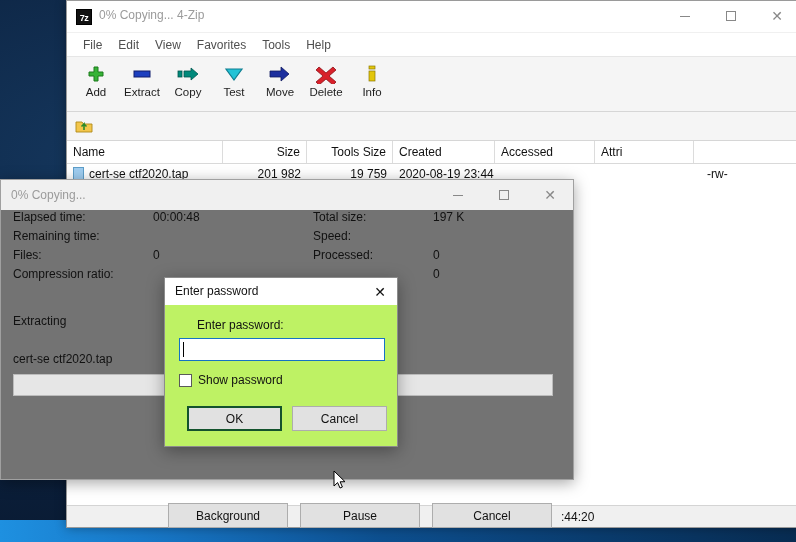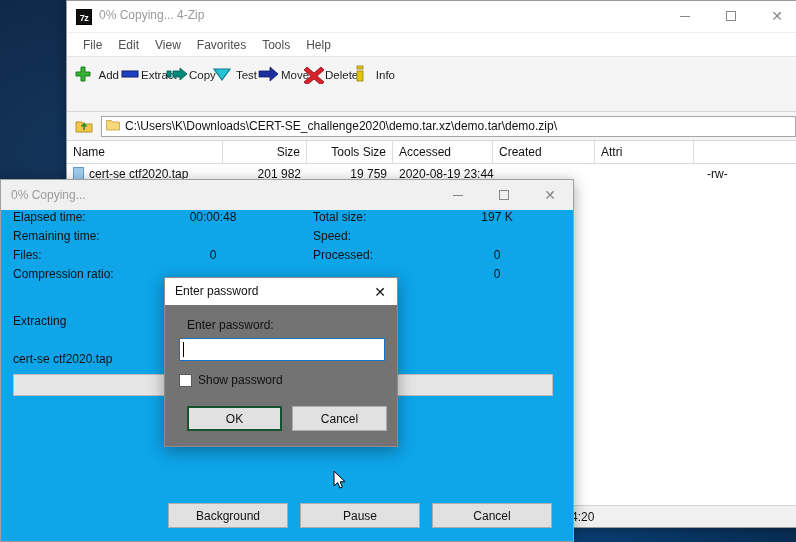--- a/index.html
+++ b/index.html
@@ -68,22 +68,22 @@
     font-size: 12px; color: #4f4f4f; padding: 2px 8px; white-space: nowrap;
   }
 
   
   #sz-toolbar {
     height: 51px; background: #f5f5f5;
     border-bottom: 1px solid #d6d6d6;
     display: flex; align-items: flex-start; padding-left: 6px; padding-top: 3px;
   }
   .tb-btn {
-    width: 46px; display: flex; flex-direction: row; align-items: center;
-    justify-content: space-between; padding-top: 3px;
+    width: 46px; display: flex; flex-direction: column; align-items: center;
+    justify-content: flex-end; padding-top: 3px;
   }
   .tb-icon { height: 22px; display: flex; align-items: center; justify-content: center; }
   .tb-label { font-size: 11.5px; color: #1d1d1d; margin-top: 1px; }
 
   
   #sz-addrbar {
     height: 28px; background: #f5f5f5; display: flex; align-items: center;
     padding: 0 4px; border-bottom: 1px solid #d6d6d6;
   }
   #upfolder-btn {
@@ -123,32 +123,32 @@
   #sz-statusbar {
     position: absolute; left: 0; bottom: 0; width: 100%; height: 22px;
     background: #f0f0f0; border-top: 1px solid #d4d4d4;
     font-size: 12px; color: #111; line-height: 22px;
     box-sizing: border-box;
   }
   #sz-status-text { position: absolute; left: 494px; top: 0; white-space: nowrap; }
 
   
   #progdlg {
-    position: absolute; left: 0px; top: 179px; width: 574px; height: 363px;
-    background: #0ea5e9; border: 1px solid #a0a0a0;
+    position: absolute; left: 0px; top: 179px; width: 574px; height: 301px;
+    background: #737373; border: 1px solid #a0a0a0;
     box-shadow: 0 3px 14px rgba(0,0,0,0.35);
     box-sizing: border-box;
   }
   #pd-titlebar { position: relative; height: 30px; background: #f0f0f0; }
   #pd-title { position: absolute; left: 10px; top: 8px; font-size: 12px; color: #9b9b9b; }
   #pd-min { right: 92px; } #pd-max { right: 46px; } #pd-close { right: 0px; }
   #pd-body { position: relative; padding: 0 12px; }
   .stat-row { position: relative; height: 19px; font-size: 12px; color: #111; }
   .stat-label { position: absolute; }
-  .stat-val { position: absolute; text-align: center; }
+  .stat-val { position: absolute; text-align: left; }
   .lcol-label { left: 0px; }
   .lcol-val { left: 140px; width: 120px; }
   .rcol-label { left: 300px; }
   .rcol-val { left: 420px; width: 128px; }
   #pd-op { position: absolute; left: 12px; top: 134px; font-size: 12px; color: #111; }
   #pd-file { position: absolute; left: 12px; top: 172px; font-size: 12px; color: #111; }
   #pd-progress {
     position: absolute; left: 12px; top: 194px; width: 540px; height: 22px;
     background: #e6e6e6; border: 1px solid #bcbcbc; box-sizing: border-box;
   }
@@ -158,32 +158,32 @@
     box-sizing: border-box; font-family: "Liberation Sans", sans-serif;
   }
   #pd-buttons { position: absolute; left: 0; top: 323px; width: 100%; }
   #btn-background { position:absolute; left: 167px; top: 0; width: 120px; height: 25px; }
   #btn-pause      { position:absolute; left: 299px; top: 0; width: 120px; height: 25px; }
   #btn-cancel-pd  { position:absolute; left: 431px; top: 0; width: 120px; height: 25px; }
 
   
   #pwdlg {
     position: absolute; left: 164px; top: 277px; width: 234px; height: 170px;
-    background: #737373; border: 1px solid #8c8c8c;
+    background: #bef264; border: 1px solid #8c8c8c;
     box-shadow: 0 4px 16px rgba(0,0,0,0.35);
     box-sizing: border-box;
   }
   #pw-titlebar { position: relative; height: 27px; background: #ffffff; }
   #pw-title { position: absolute; left: 10px; top: 6px; font-size: 12px; color: #111; }
   #pw-close {
     position: absolute; right: 0; top: 0; width: 34px; height: 27px;
     display:flex; align-items:center; justify-content:center;
     font-size: 14px; color: #111;
   }
-  #pw-label { position: absolute; left: 22px; top: 40px; font-size: 12px; color: #111; }
+  #pw-label { position: absolute; left: 32px; top: 40px; font-size: 12px; color: #111; }
   #pw-input {
     position: absolute; left: 14px; top: 60px; width: 206px; height: 23px;
     background: #fff; border: 1px solid #1673c4; box-sizing: border-box;
   }
   #pw-caret {
     position: absolute; left: 3px; top: 3px; width: 1px; height: 15px; background: #000;
   }
   #pw-showrow { position: absolute; left: 14px; top: 95px; display: flex; align-items: center; }
   #pw-checkbox {
     width: 13px; height: 13px; background: #fff; border: 1px solid #5a5a5a;
@@ -300,36 +300,28 @@
     </div>
   </div>
 
   <div id="sz-addrbar">
     <div id="upfolder-btn">
       <svg width="18" height="16" viewBox="0 0 18 16">
         <path d="M1 4h6l1.5 2H17v8H1z" fill="#f3c64b" stroke="#b08b18" stroke-width="0.9"></path>
         <path d="M9 12V6l-2.5 2.5M9 6l2.5 2.5" fill="none" stroke="#2a8a2a" stroke-width="1.6"></path>
       </svg>
     </div>
-    <div id="addr-field">
-      <span>
-        <svg width="14" height="12" viewBox="0 0 14 12">
-            <path d="M0.5 1.5h5l1 1.5h7v8h-13z" fill="#f7d77a" stroke="#c2a03a" stroke-width="0.8"></path>
-          </svg>
-      </span>
-      <span id="addr-text">C:\Users\K\Downloads\CERT-SE_challenge2020\demo.tar.xz\demo.tar\demo.zip\</span>
-    </div>
   </div>
 
   <div id="sz-listhead">
     <div class="col" style="width:156px">Name</div>
     <div class="col r" style="width:84px">Size</div>
     <div class="col r" style="width:86px">Tools Size</div>
+    <div class="col" style="width:102px">Created</div>
     <div class="col" style="width:100px">Accessed</div>
-    <div class="col" style="width:102px">Created</div>
     <div class="col" style="width:99px">Attri</div>
   </div>
 
   <div id="sz-row">
     <div class="cell" style="width:156px">
       <span class="file-ico"></span><span>cert-se ctf2020.tap</span>
     </div>
     <div class="cell r" style="width:84px">201 982</div>
     <div class="cell r" style="width:86px">19 759</div>
     <div class="cell" style="width:106px">2020-08-19 23:44</div>

